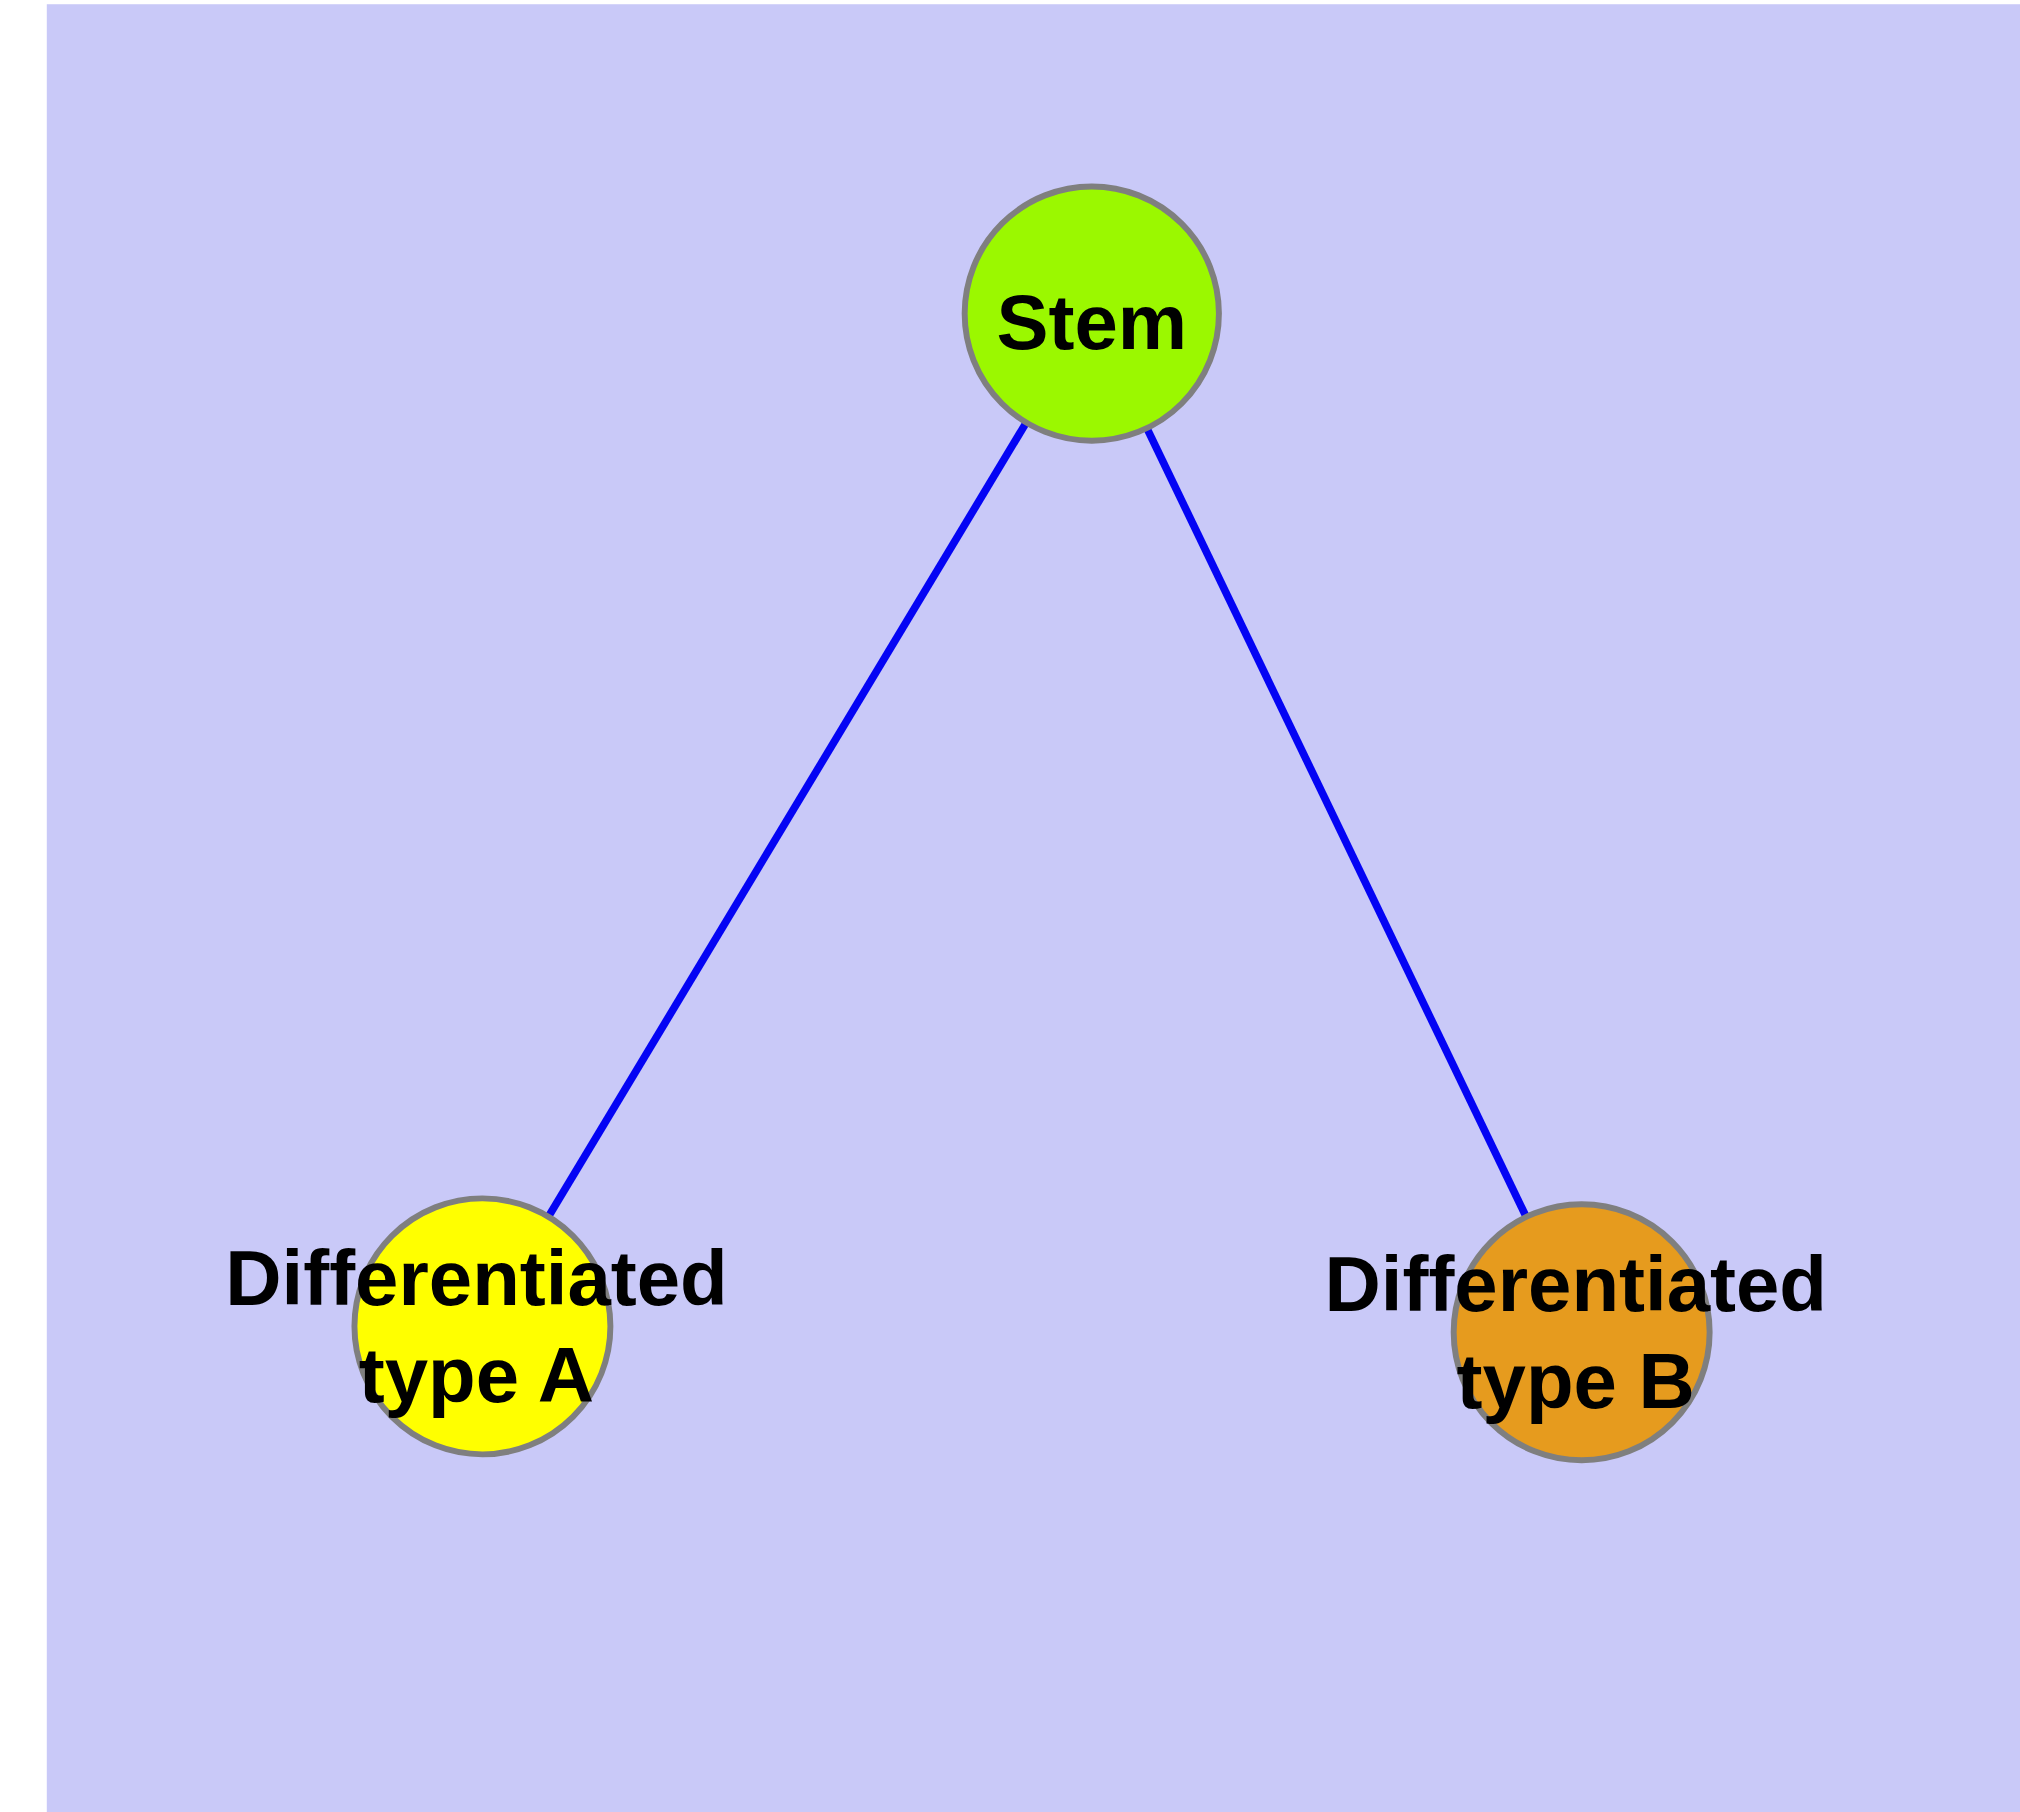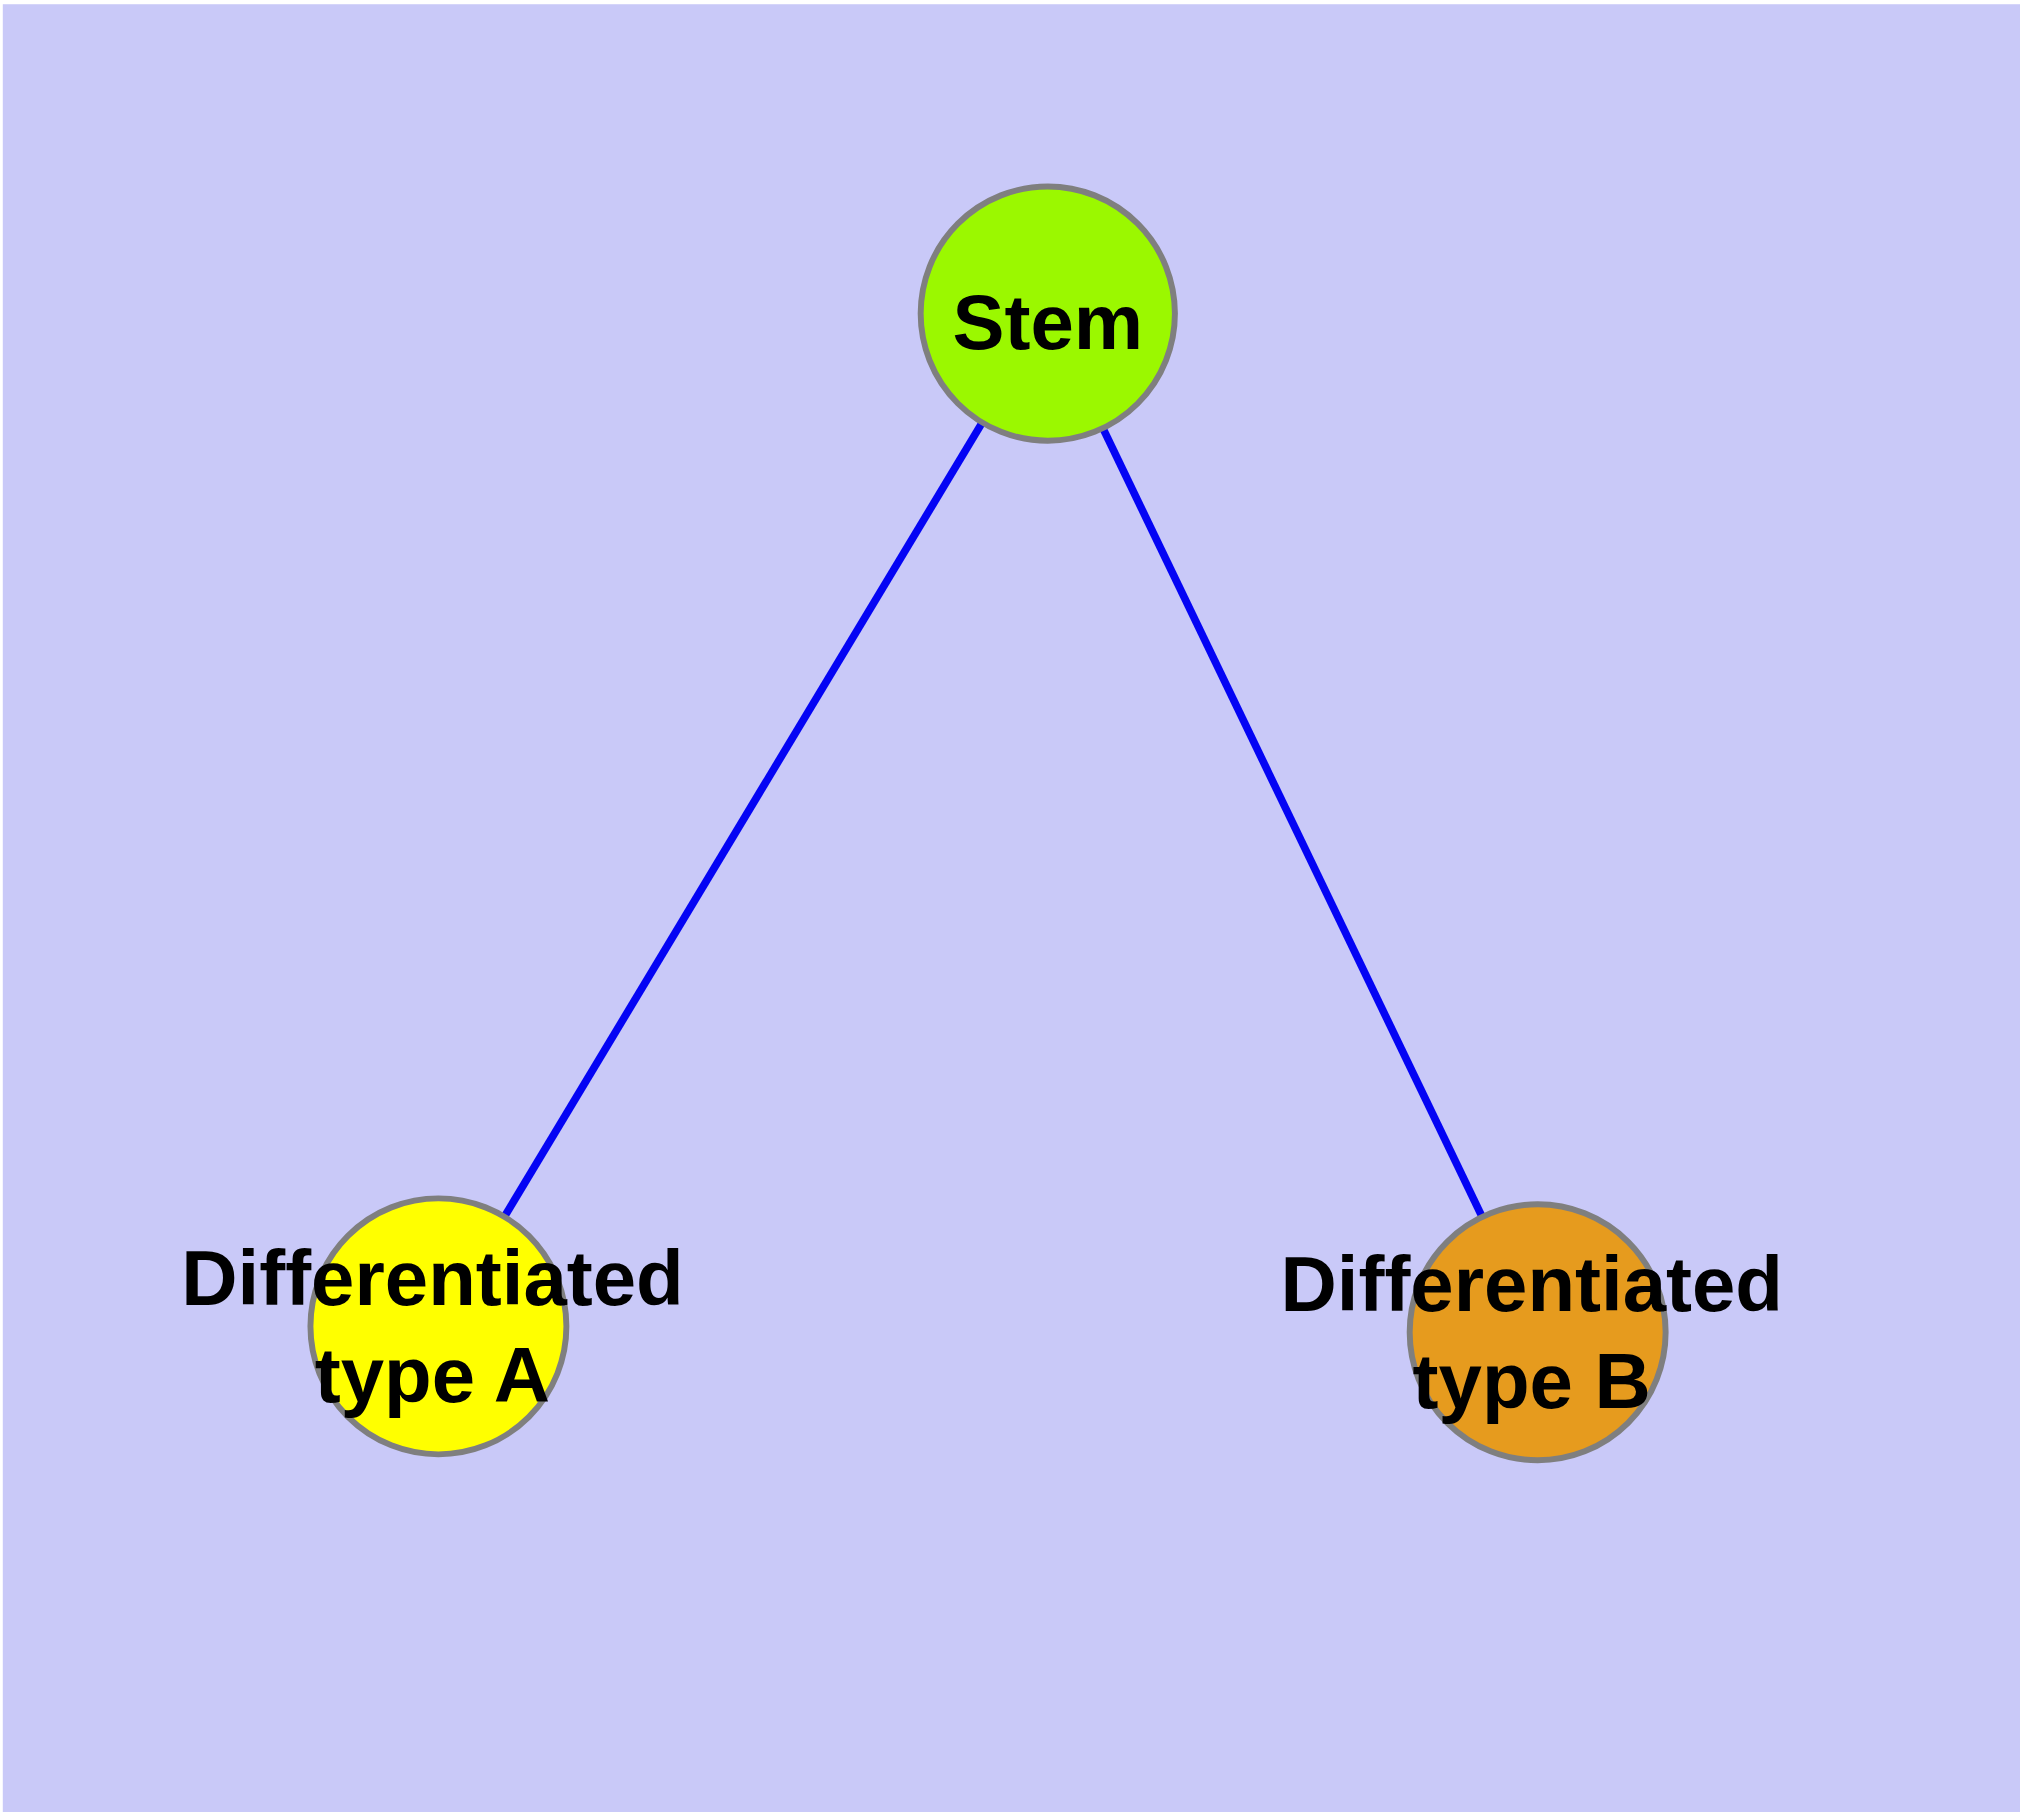--- a/index.html
+++ b/index.html
@@ -8,20 +8,21 @@
     width: 2021px;
     height: 1812px;
     overflow: hidden;
     background: #FFFFFF;
     font-family: "Liberation Sans", sans-serif;
   }
   #stage {
     position: relative;
     width: 1811px;
     height: 1812px;
+    padding-left: 44px;
   }
   svg {
     display: block;
   }
   .node-label {
     font-family: "Liberation Sans", "DejaVu Sans", sans-serif;
     font-weight: bold;
     font-size: 92px;
     text-anchor: middle;
   }

